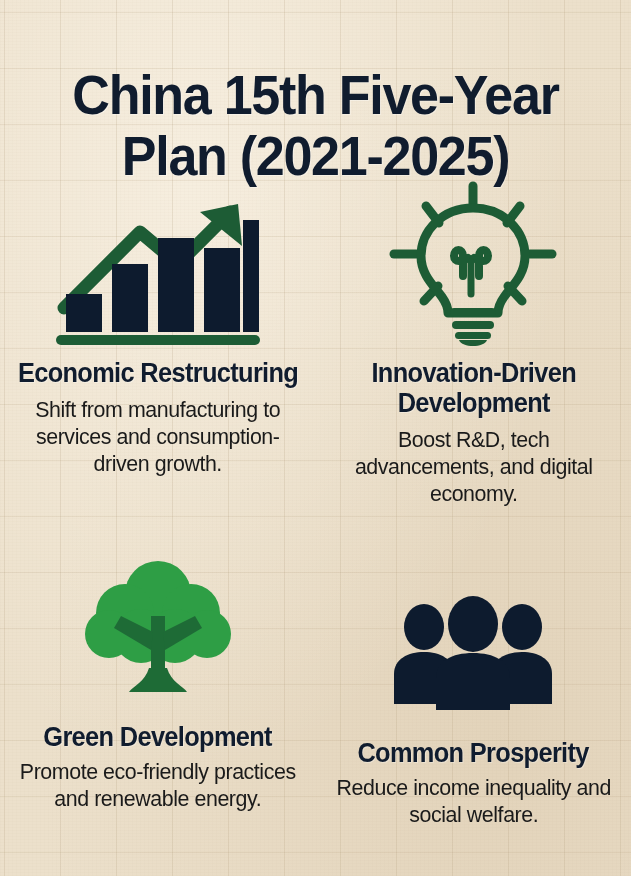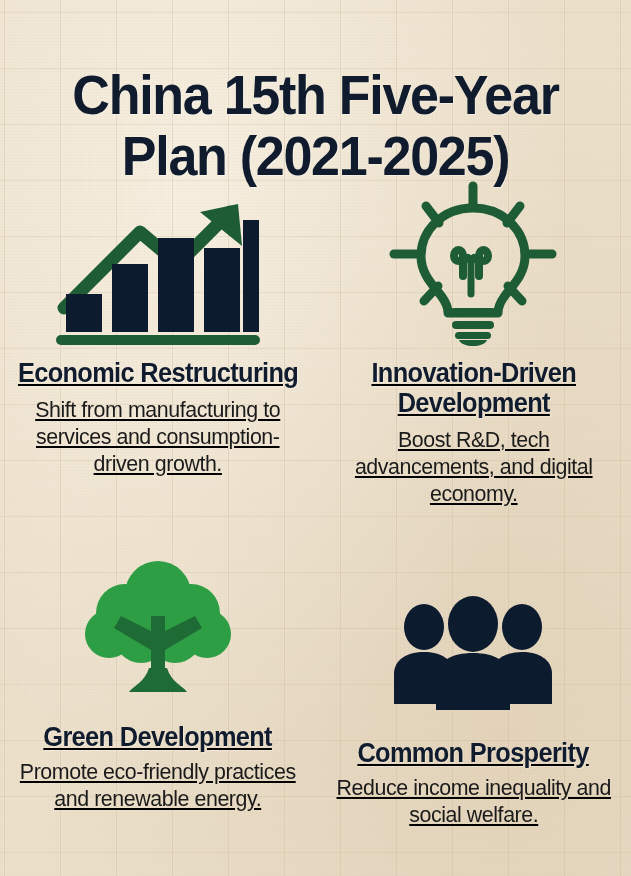--- a/index.html
+++ b/index.html
@@ -69,21 +69,20 @@
     grid-template-rows: 358px 342px;
     z-index: 3;
   }
   .card {
     position: relative;
     display: flex;
     flex-direction: column;
     align-items: center;
     padding: 0 8px;
     box-sizing: border-box;
-    text-decoration: underline;
   }
   .icon-wrap {
     display: flex;
     align-items: flex-end;
     justify-content: center;
   }
   .card-heading {
     color: #101c2e;
     font-family: "Liberation Sans", sans-serif;
     font-weight: bold;

